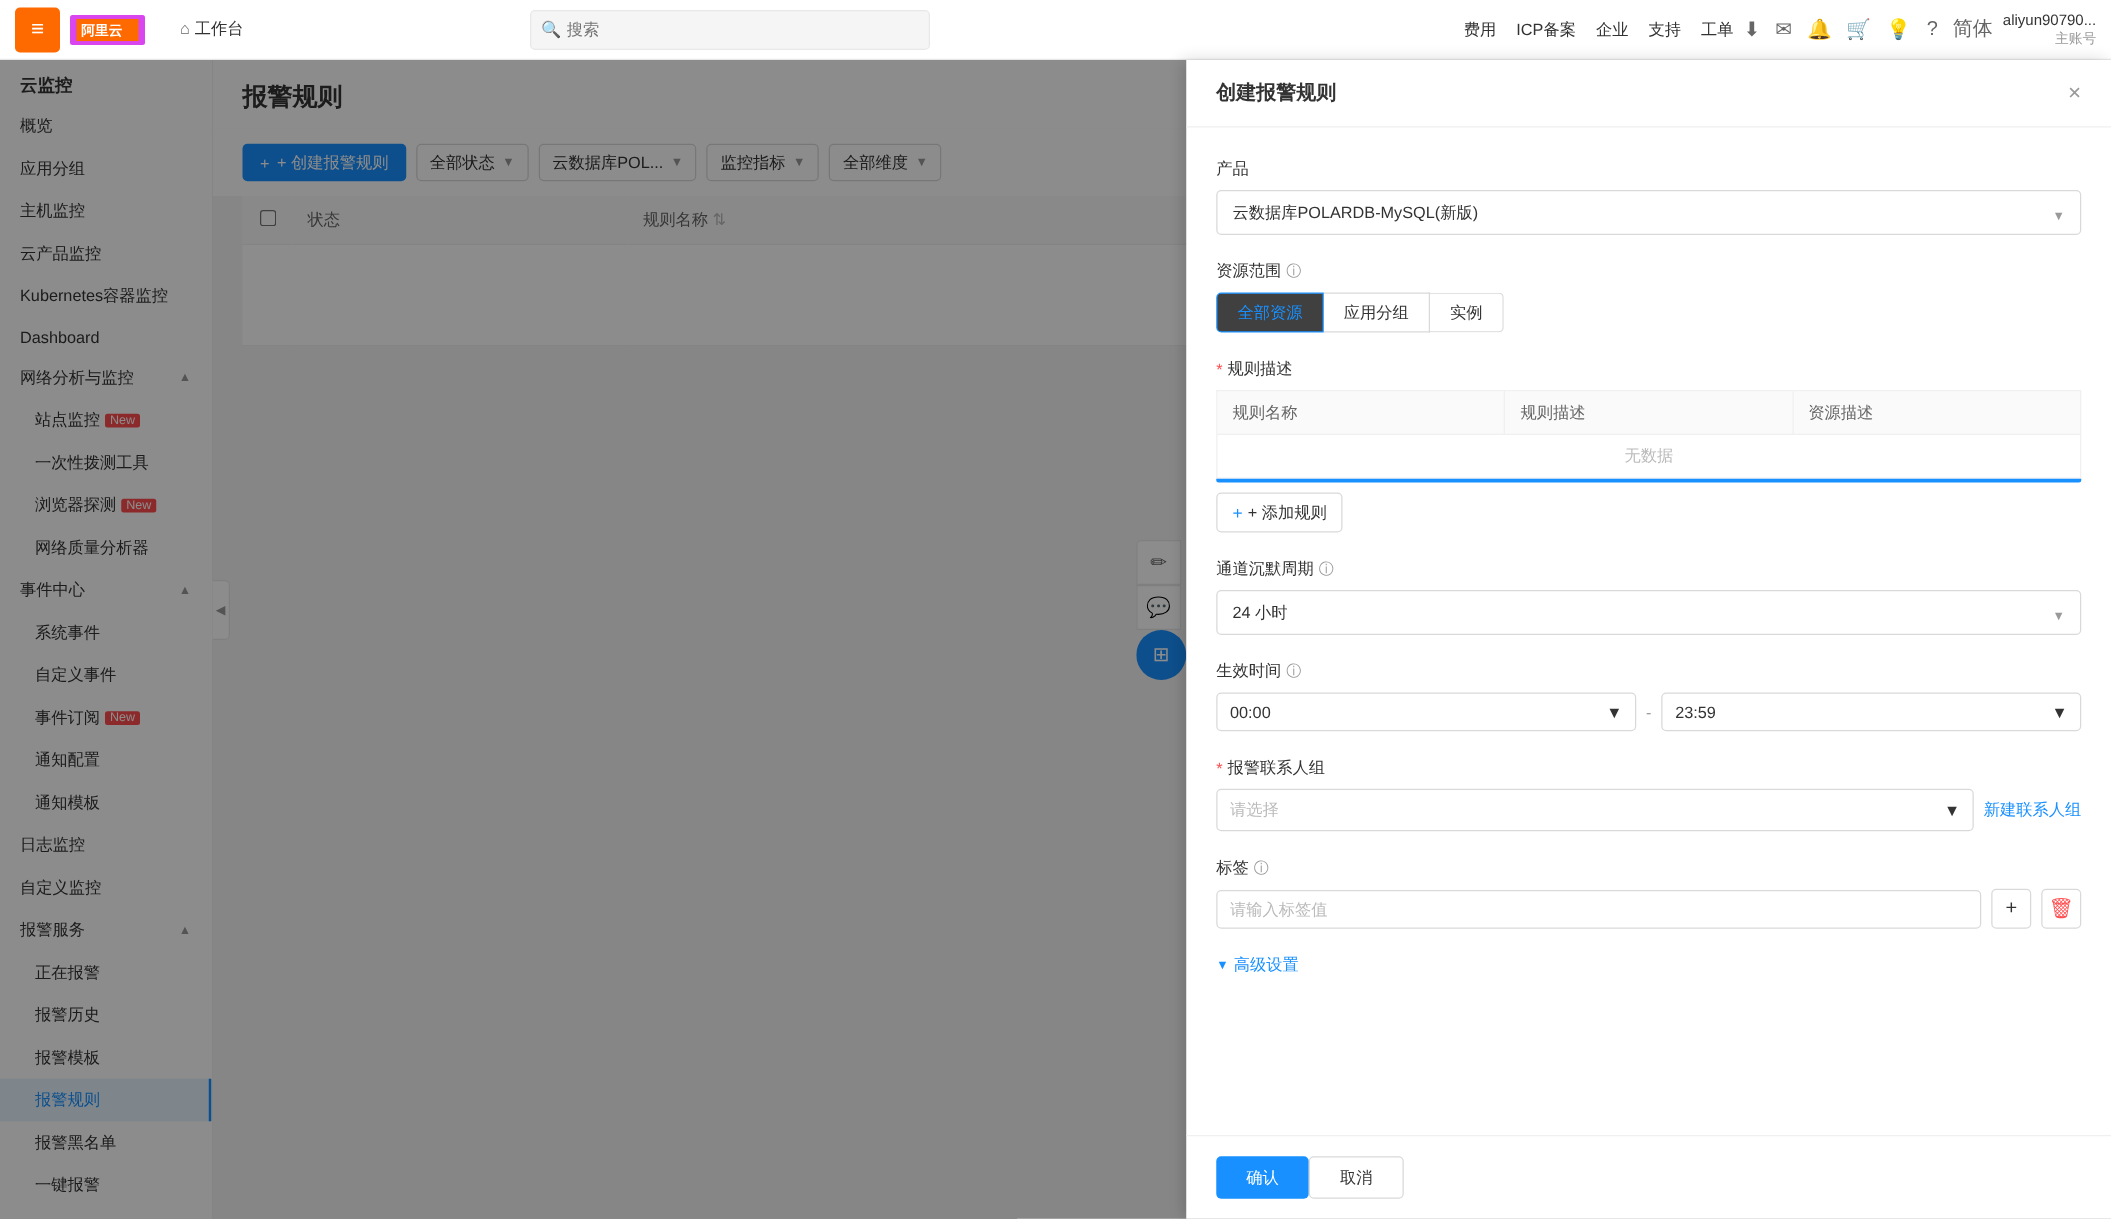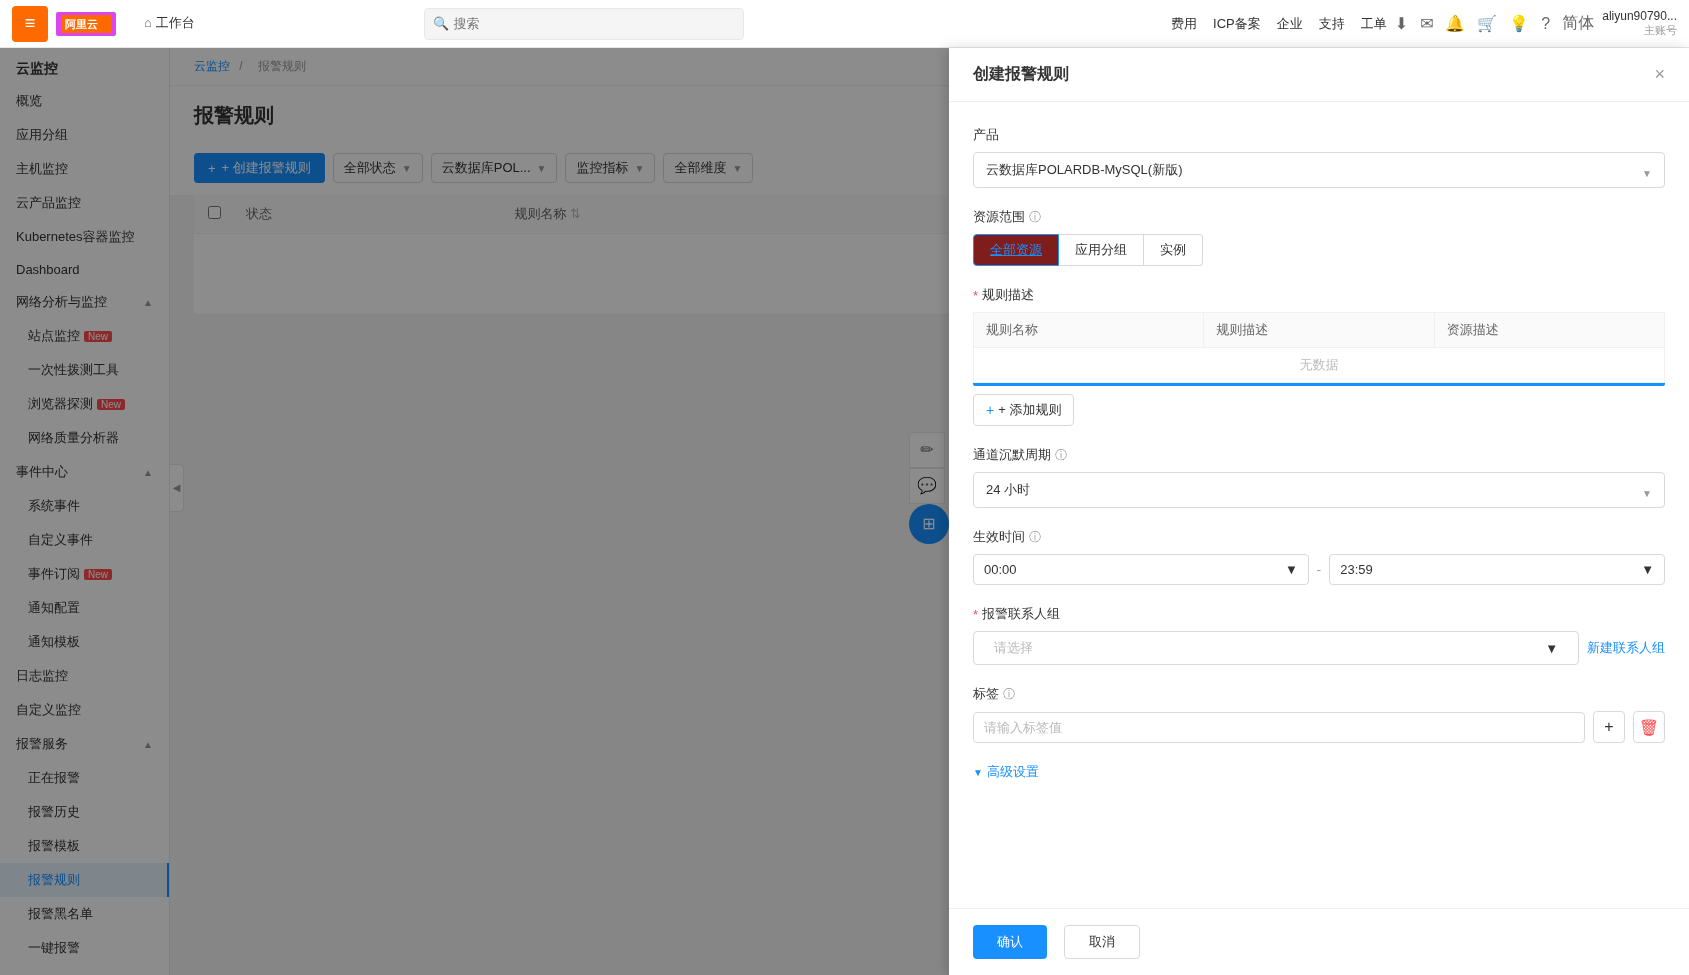--- a/index.html
+++ b/index.html
@@ -132,21 +132,21 @@
       box-shadow: -4px 0 12px rgba(0,0,0,0.15);
     }
     .drawer-header {
       display: flex; align-items: center; justify-content: space-between;
       padding: 16px 24px; border-bottom: 1px solid #f0f0f0; flex-shrink: 0;
     }
     .drawer-title { font-size: 16px; font-weight: 600; color: #333; }
     .drawer-close { cursor: pointer; color: #999; font-size: 18px; }
     .drawer-body { flex: 1; overflow-y: auto; padding: 24px; }
     .drawer-footer {
-      padding: 16px 24px; border-top: 1px solid #f0f0f0; display: flex; gap: 17px; flex-shrink: 0;
+      padding: 16px 24px; border-top: 1px solid #f0f0f0; display: flex; gap: 0; flex-shrink: 0;
     }
 
     
     .form-item { margin-bottom: 20px; }
     .form-label { font-size: 13px; color: #333; margin-bottom: 8px; display: flex; align-items: center; gap: 4px; }
     .form-label .required { color: #ff4d4f; }
     .form-label .help-icon { color: #999; font-size: 12px; cursor: pointer; }
     .form-control-full {
       width: 100%; border: 1px solid #d9d9d9; border-radius: 4px; padding: 8px 12px;
       font-size: 13px; background: #fff; outline: none; cursor: pointer;
@@ -156,21 +156,21 @@
 
     
     .resource-tabs { display: flex; gap: 0; }
     .resource-tab {
       padding: 6px 16px; border: 1px solid #d9d9d9; cursor: pointer; font-size: 13px; color: #333;
       background: #fff;
     }
     .resource-tab:first-child { border-radius: 4px 0 0 4px; }
     .resource-tab:last-child { border-radius: 0 4px 4px 0; }
     .resource-tab + .resource-tab { border-left: none; }
-    .resource-tab.active { background: #7f1d1d; border-color: #1890ff; color: #1890ff; z-index: 1; position: relative; text-decoration: underline; }
+    .resource-tab.active { background: #404040; border-color: #1890ff; color: #1890ff; z-index: 1; position: relative; }
 
     
     .rule-table { width: 100%; border-collapse: collapse; border: 1px solid #f0f0f0; border-bottom: none; }
     .rule-table th {
       background: #fafafa; padding: 8px 12px; text-align: left;
       border-bottom: 1px solid #f0f0f0; border-right: 1px solid #f0f0f0; font-size: 13px; color: #666;
     }
     .rule-table td { padding: 8px 12px; border-bottom: 1px solid #f0f0f0; text-align: center; color: #999; font-size: 13px; }
     .rule-table .no-data { color: #bbb; }
 
@@ -188,21 +188,21 @@
     .time-range { display: flex; align-items: center; gap: 8px; }
     .time-picker {
       flex: 1; border: 1px solid #d9d9d9; border-radius: 4px; padding: 7px 10px;
       display: flex; align-items: center; justify-content: space-between; cursor: pointer; background: #fff; gap: 16px;
     }
     .time-dash { color: #999; }
 
     
     .contact-group-row { display: flex; align-items: center; gap: 8px; }
     .contact-select {
-      flex: 1; border: 1px solid #d9d9d9; border-radius: 4px; padding: 7px 20px;
+      flex: 1; border: 1px solid #d9d9d9; border-radius: 4px; padding: 7px 10px;
       display: flex; align-items: center; justify-content: space-between; cursor: pointer; background: #fff;
     }
     .contact-select .placeholder { color: #bbb; }
     .link-btn { color: #1890ff; cursor: pointer; white-space: nowrap; font-size: 13px; }
 
     
     .tags-row { display: flex; align-items: center; gap: 8px; }
     .tag-input { flex: 1; border: 1px solid #d9d9d9; border-radius: 4px; padding: 7px 10px; outline: none; font-size: 13px; }
     .tag-input::placeholder { color: #bbb; }
     .tag-btn { width: 32px; height: 32px; border: 1px solid #d9d9d9; border-radius: 4px; display: flex; align-items: center; justify-content: center; cursor: pointer; background: #fff; color: #333; font-size: 16px; }
@@ -379,25 +379,20 @@
       </div>
     </div>
   </aside>
 
   <div class="sidebar-collapse-btn">
     <span style="font-size:10px;">◀</span>
   </div>
 
   <div class="main-content">
 
-    <div class="breadcrumb">
-      <a>云监控</a>
-      <span> / </span>
-      <span>报警规则</span>
-    </div>
 
     <div class="page-header">
       <div class="page-title">报警规则</div>
     </div>
 
     <div class="toolbar">
       <button class="btn-primary">
         <span>+</span>
         <span style="margin-left:2px;">+ 创建报警规则</span>
       </button>

